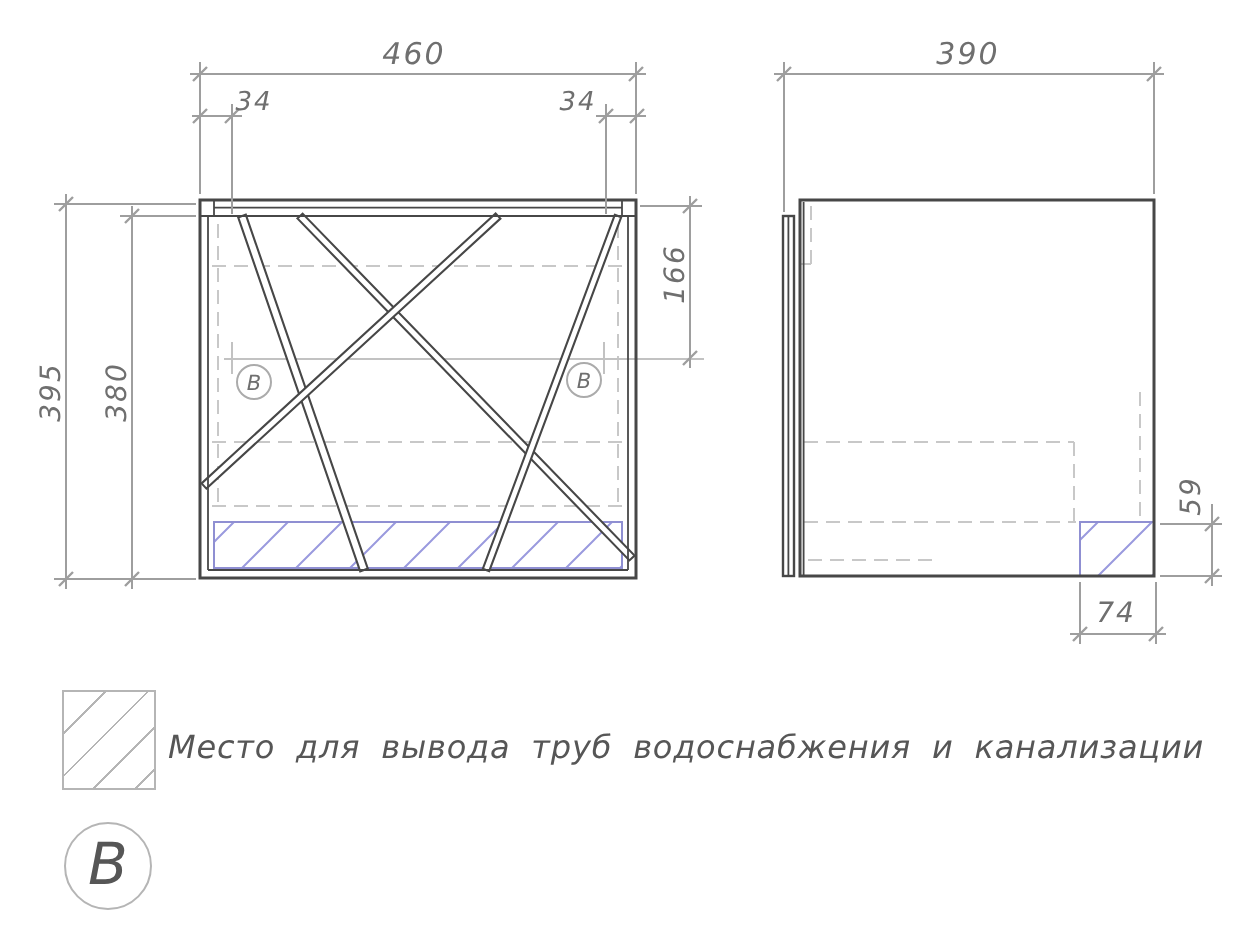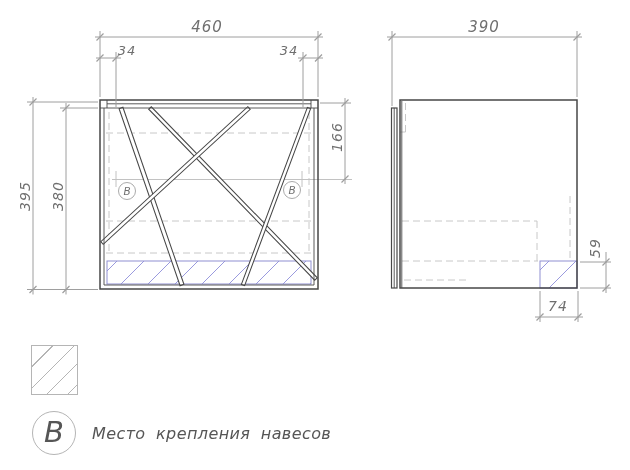--- a/index.html
+++ b/index.html
@@ -189,19 +189,19 @@
         <line class="dim" x1="540" y1="291" x2="540" y2="322"></line>
         <line class="dim" x1="578" y1="291" x2="578" y2="322"></line>
         <line class="dim" x1="535" y1="317" x2="583" y2="317"></line>
         <path class="tick" d="M536.5 320.5 L543.5 313.5 M574.5 320.5 L581.5 313.5"></path>
         <text class="dim-text" x="558" y="311">74</text>
       </g>
     </g>
   </svg>
 
   <div class="legend-swatch"></div>
+  <div class="legend-label" id="legend-label-pipes">Место для вывода труб водоснабжения и канализации</div>
 
   <div class="legend-circle">
     <span>B</span>
   </div>
-  <div class="legend-label" id="legend-label-hangers">Место крепления навесов</div>
 
 </div>
 
 </body></html>

